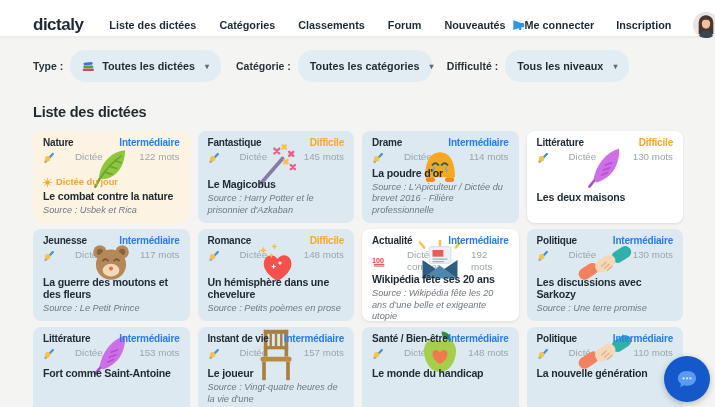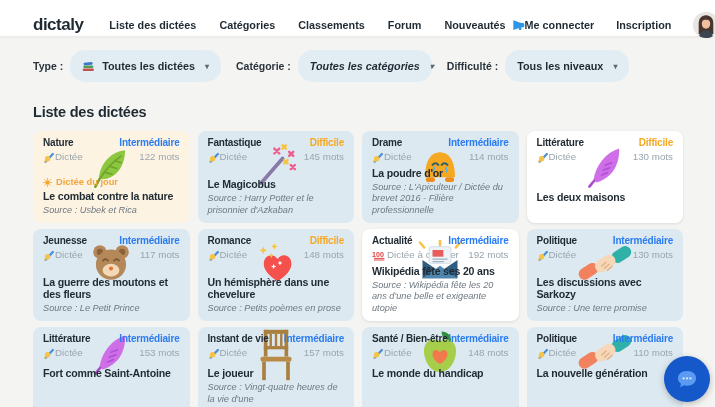--- a/index.html
+++ b/index.html
@@ -22,40 +22,40 @@
   .avatar { width:26px; height:26px; border-radius:50%; overflow:hidden; background:#e9e6e2; cursor:pointer; flex:0 0 auto; }
   
   .filters { display:flex; align-items:center; gap:15px; padding:13px 33px 0; }
   .fgroup { display:flex; align-items:center; gap:7px; }
   .filter-label { font-size:10.5px; font-weight:700; color:#2a333b; white-space:nowrap; }
   .pill {
     background:#e2edf3; border-radius:15px; height:32px; display:flex; align-items:center;
     gap:7px; padding:0 12px; font-size:10.8px; font-weight:700; cursor:pointer; white-space:nowrap;
   }
   .pill .arrow { font-size:8px; color:#596a75; margin-left:3px; }
-  .pill.wide { width:134px;font-style:italic; }
+  .pill.wide { width:134px; }
   .pill.wide .pill-value { flex:1; }
   
   h1 { font-size:14.5px; font-weight:800; margin:22px 0 11px; padding:0 33px; letter-spacing:-.2px; }
   
   .grid { display:grid; grid-template-columns:repeat(4,1fr); gap:6px 8px; padding:0 32px 0 33px; }
   .card {
     position:relative; height:92px; border-radius:8px; padding:6px 10px 7px;
     display:flex; flex-direction:column; overflow:hidden; cursor:pointer;
   }
   .card.v-blue  { background:#dde9f1; }
   .card.v-white { background:#ffffff; box-shadow:0 1px 3px rgba(0,0,0,.10); }
   .card.v-cream { background:#fdf3e2; }
   .cat-row { display:flex; justify-content:space-between; align-items:baseline; font-size:10px; font-weight:700; line-height:12px; letter-spacing:-.2px; position:relative; z-index:2; }
   .cat { white-space:nowrap; }
   .diff { white-space:nowrap; }
   .diff.intermediate { color:#2b7cf0; }
   .diff.hard { color:#f7a823; }
   .meta-row { display:flex; justify-content:space-between; margin-top:2px; font-size:9.8px; line-height:12px; color:#9aa5ad; }
-  .type { display:flex; align-items:center; gap:0; }
+  .type { display:flex; align-items:center; gap:20px; }
   .type-icon { display:inline-flex; }
   .icon-zone { height:28px; }
   .card.compact .icon-zone { height:8px; }
   .big-icon { position:absolute; left:50%; top:11px; transform:translateX(-50%); z-index:1; line-height:0; }
   .card.compact .big-icon { top:2px; }
   .badge { display:flex; align-items:center; gap:4px; font-size:9.3px; font-weight:700; color:#f2a53c; line-height:11px; margin:-11px 0 2px; position:relative; z-index:2; }
   .title { font-size:10.6px; font-weight:800; line-height:12px; margin:0; letter-spacing:-.2px; position:relative; z-index:2; }
   .source { font-size:9.2px; font-style:italic; color:#6e7880; line-height:11.5px; margin:3px 0 0; position:relative; z-index:2; }
   
   .chat-btn {

